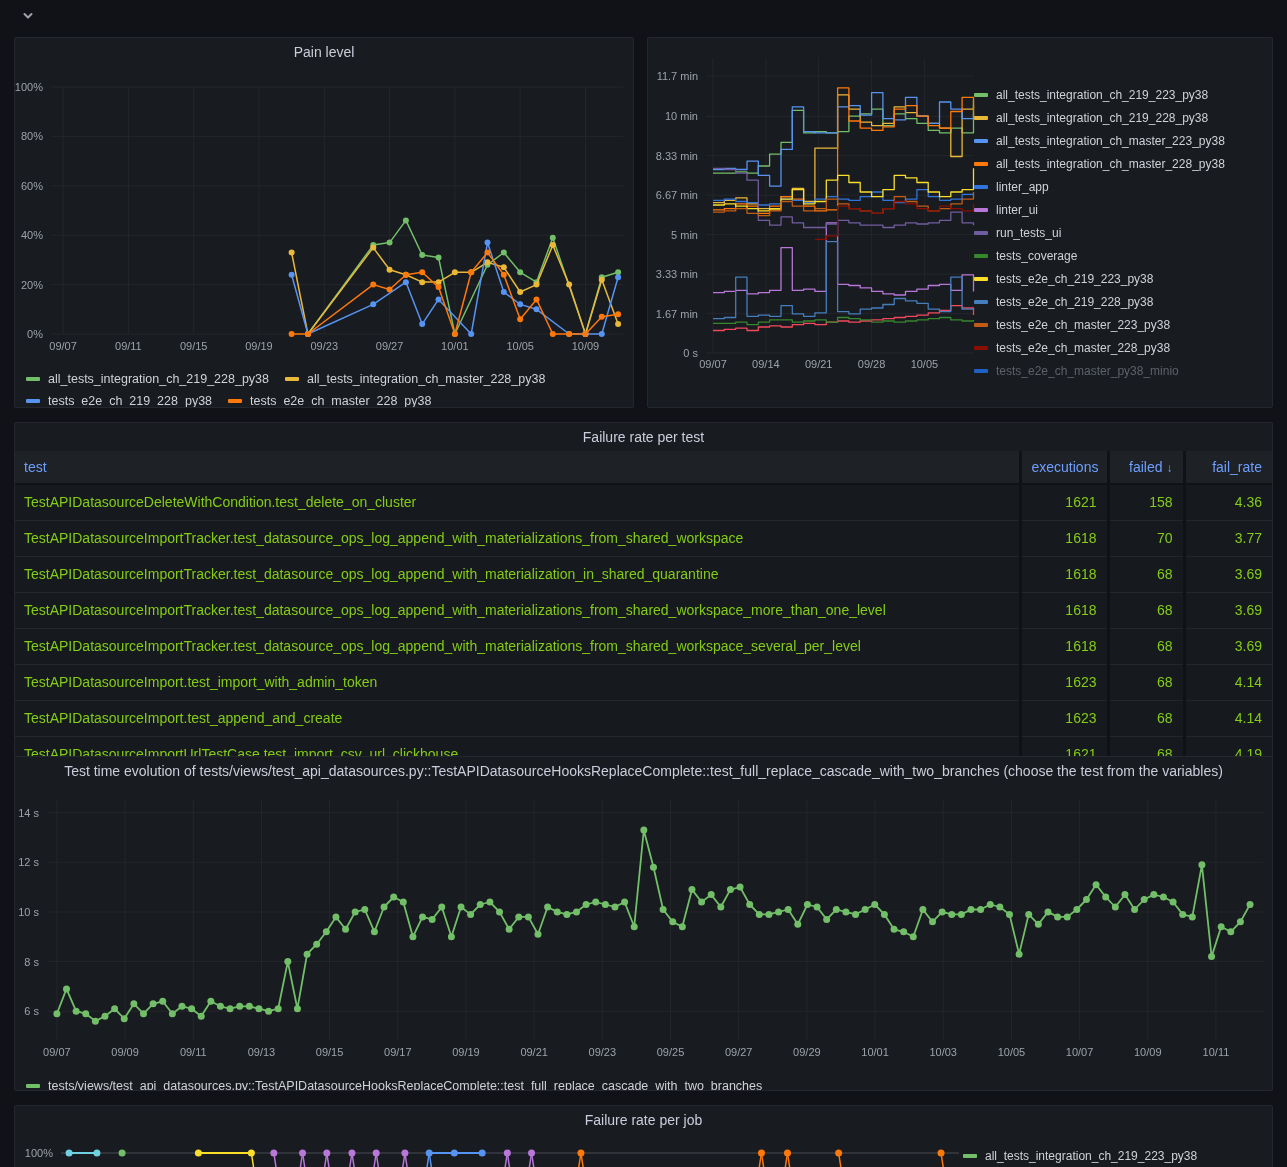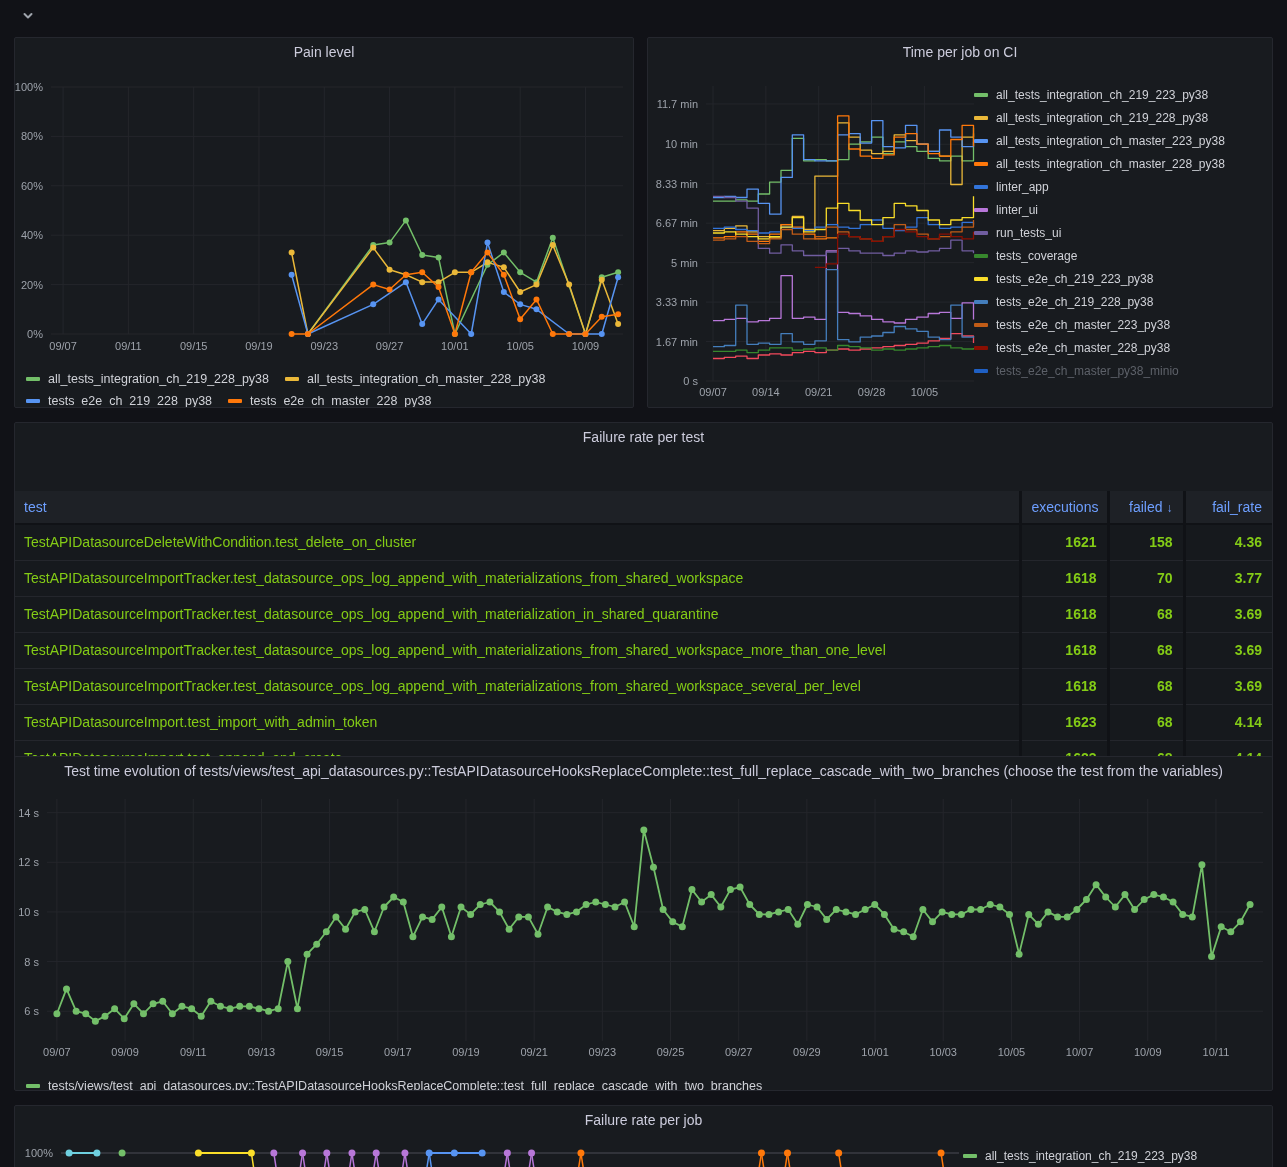--- a/index.html
+++ b/index.html
@@ -23,29 +23,29 @@
   .legend .li { display:inline-flex; align-items:center; margin:0 16px 6px 0; white-space:nowrap; cursor:pointer; }
   .legend .sw { display:inline-block; width:14px; height:4px; border-radius:1px; margin-right:8px; flex:none; }
   .legend.wrap { padding:4px 6px 0 11px; }
   .legend.vert { position:absolute; right:4px; top:45px; width:294px; font-size:12px; }
   .legend.vert .li { display:flex; margin:0; height:23px; }
   .legend .muted { color:#5d6169; }
   .legend.single { padding:10px 0 0 11px; }
   .legend.jobsleg { position:absolute; left:948px; top:41px; font-size:12px; }
   
   .tablewrap { position:absolute; left:0; right:0; top:28px; bottom:0; overflow:hidden; }
-  table.ft { width:100%; border-collapse:collapse; table-layout:fixed; font-size:14px;margin-top:40px; }
+  table.ft { width:100%; border-collapse:collapse; table-layout:fixed; font-size:14px; }
   table.ft th { background:#1e2126; color:#6e9fff; font-weight:500; height:33px; padding:0 10px;
                 border-bottom:2px solid #101216; white-space:nowrap; overflow:hidden; cursor:pointer; }
   table.ft th.l { text-align:left; padding-left:9px; }
   table.ft th.r { text-align:right; }
   table.ft td { height:36px; padding:0 10px; color:#84cc16; border-top:1px solid #24262c;
                 white-space:nowrap; overflow:hidden; background:#16191d; }
   table.ft tr:first-child td { border-top:none; }
-  table.ft td.r { text-align:right; border-left:3px solid #101216;font-weight:bold; }
+  table.ft td.r { text-align:right; border-left:3px solid #101216; }
   table.ft td.l { padding-left:9px; }
   table.ft th.r { border-left:3px solid #101216; }
   .sortarrow { font-size:12px; margin-left:4px; }
   .axis-txt { fill:#9da2aa; font-size:11px; font-family:"Liberation Sans",sans-serif; }
 </style>
 </head>
 <body>
 
 <div class="page">
 
@@ -177,21 +177,20 @@
         </span><span class="li">
           <span class="sw" style="background: rgb(87, 148, 242);"></span>
           <span>tests_e2e_ch_219_228_py38</span>
         </span><span class="li">
           <span class="sw" style="background: rgb(255, 120, 10);"></span>
           <span>tests_e2e_ch_master_228_py38</span>
         </span></div>
   </section>
 
   <section class="panel" id="p-ci">
-    <h2 class="ptitle">Time per job on CI</h2>
     <div class="chart">
         <svg viewBox="0 0 340 343" width="340" height="343">
           <line x1="65.02084507042254" x2="65.02084507042254" y1="20" y2="315" stroke="#24262b" stroke-width="1"></line>
           <line x1="117.86591549295775" x2="117.86591549295775" y1="20" y2="315" stroke="#24262b" stroke-width="1"></line>
           <line x1="170.71098591549296" x2="170.71098591549296" y1="20" y2="315" stroke="#24262b" stroke-width="1"></line>
           <line x1="223.55605633802816" x2="223.55605633802816" y1="20" y2="315" stroke="#24262b" stroke-width="1"></line>
           <line x1="276.4011267605634" x2="276.4011267605634" y1="20" y2="315" stroke="#24262b" stroke-width="1"></line>
           <line x1="58" x2="326" y1="315" y2="315" stroke="#24262b" stroke-width="1"></line>
           <text x="50" y="319" text-anchor="end" class="axis-txt">0 s</text>
           <line x1="58" x2="326" y1="275.53960674157304" y2="275.53960674157304" stroke="#24262b" stroke-width="1"></line>

